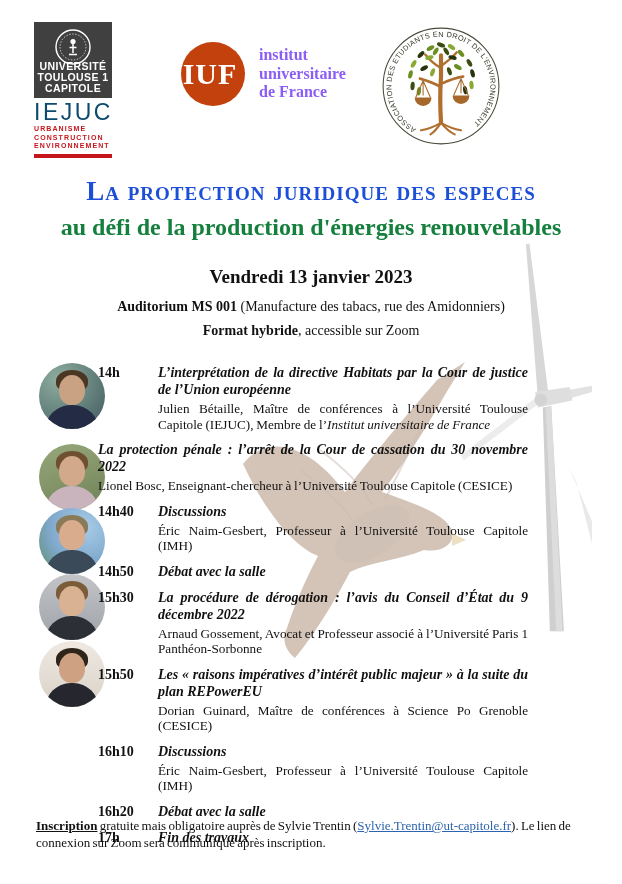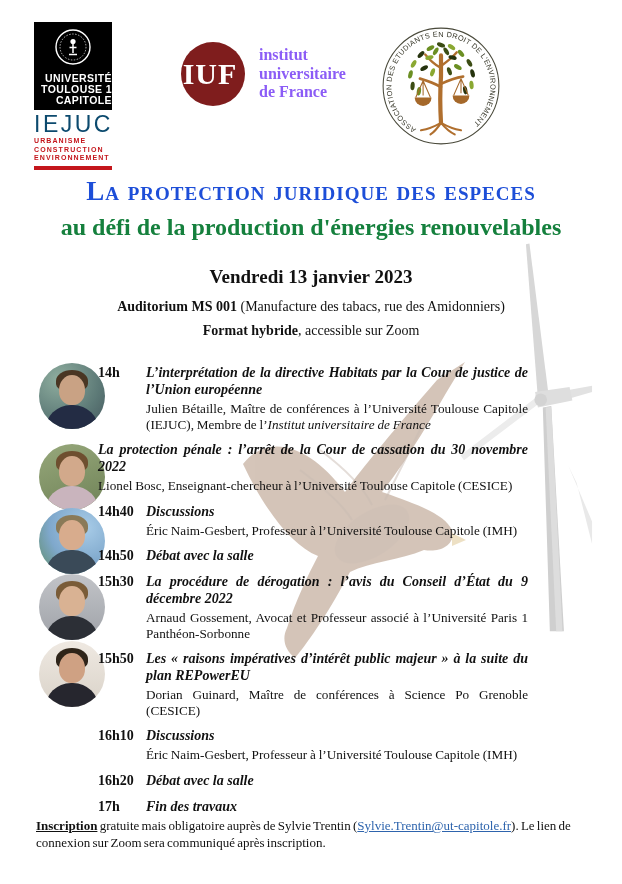--- a/index.html
+++ b/index.html
@@ -3,49 +3,49 @@
 <meta charset="utf-8">
 <style>
   html,body{margin:0;padding:0;background:#888;}
   .page{position:relative;width:622px;height:884px;background:#ffffff;margin:0 auto;
         font-family:"Liberation Serif",serif;color:#111;overflow:hidden;}
   
   .decor{position:absolute;z-index:0;pointer-events:none;}
   
   .hdr{position:absolute;z-index:3;}
   .utc{left:34px;top:22px;width:78px;}
-  .utc-red{background:#000000;height:88px;position:relative;text-align:right;}
+  .utc-red{background:#404040;height:76px;position:relative;text-align:center;}
   .utc-red .seal{position:absolute;left:50%;top:5px;transform:translateX(-50%);}
   .utc-uni{position:absolute;left:0;right:0;bottom:4px;color:#fff;
            font-family:"Liberation Sans",sans-serif;font-weight:bold;font-size:10.5px;
            line-height:11px;letter-spacing:.4px;}
   .utc-iejuc{color:#0c4a6e;font-family:"Liberation Sans",sans-serif;font-weight:normal;
              font-size:23px;line-height:26px;letter-spacing:2.5px;margin-top:1px;}
   .utc-sub{color:#c4161c;font-family:"Liberation Sans",sans-serif;font-weight:bold;
            font-size:7px;line-height:8.5px;letter-spacing:1.1px;}
   .utc-bar{height:4px;background:#c4161c;margin-top:3px;}
   .iuf{left:181px;top:42px;display:flex;align-items:flex-start;}
-  .iuf-circle{width:64px;height:64px;border-radius:50%;background:#7f1d1d;
+  .iuf-circle{width:64px;height:64px;border-radius:50%;background:#c2410c;
               display:flex;align-items:center;justify-content:center;}
   .iuf-acr{color:#fff;font-weight:bold;font-size:30px;letter-spacing:1px;margin-left:-6px;}
   .iuf-name{margin-left:14px;margin-top:4px;font-weight:bold;font-size:16px;
             line-height:18.5px;color:#8b5cf6;}
   .aede{left:381px;top:26px;}
   
   .titleblock{position:absolute;top:176px;left:0;width:622px;text-align:center;z-index:2;}
   .t1{font-variant:small-caps;font-weight:600;font-size:27px;letter-spacing:1px;color:#1d4ed8;}
   .t2{font-weight:bold;font-size:24px;margin-top:7px;color:#15803d;}
   .eventblock{position:absolute;top:266px;left:0;width:622px;text-align:center;z-index:2;}
   .ev-date{font-weight:bold;font-size:19px;}
   .ev-venue{font-size:14px;margin-top:11px;}
   .ev-format{font-size:14px;margin-top:8px;}
   .b{font-weight:bold;}
   
   .sched{position:absolute;left:98px;top:364px;width:430px;z-index:2;}
-  .srow{display:flex;margin-bottom:9px;}
+  .srow{display:flex;margin-bottom:9px;gap:12px;}
   .time{width:48px;flex:none;font-weight:bold;font-size:14px;line-height:17px;}
   .sbody{flex:1;}
   .talk-title{font-weight:bold;font-style:italic;font-size:14px;line-height:17px;
               text-align:justify;}
   .talk-speaker{font-size:13.2px;line-height:15.5px;margin-top:3px;text-align:justify;
                 word-spacing:-.5px;}
   .talk-speaker em{font-style:italic;}
   
   .avatar{position:absolute;width:66px;height:66px;border-radius:50%;overflow:hidden;z-index:2;}
   .avatar .hair{position:absolute;left:17px;top:7px;width:32px;height:22px;border-radius:50% 50% 40% 40%;}

